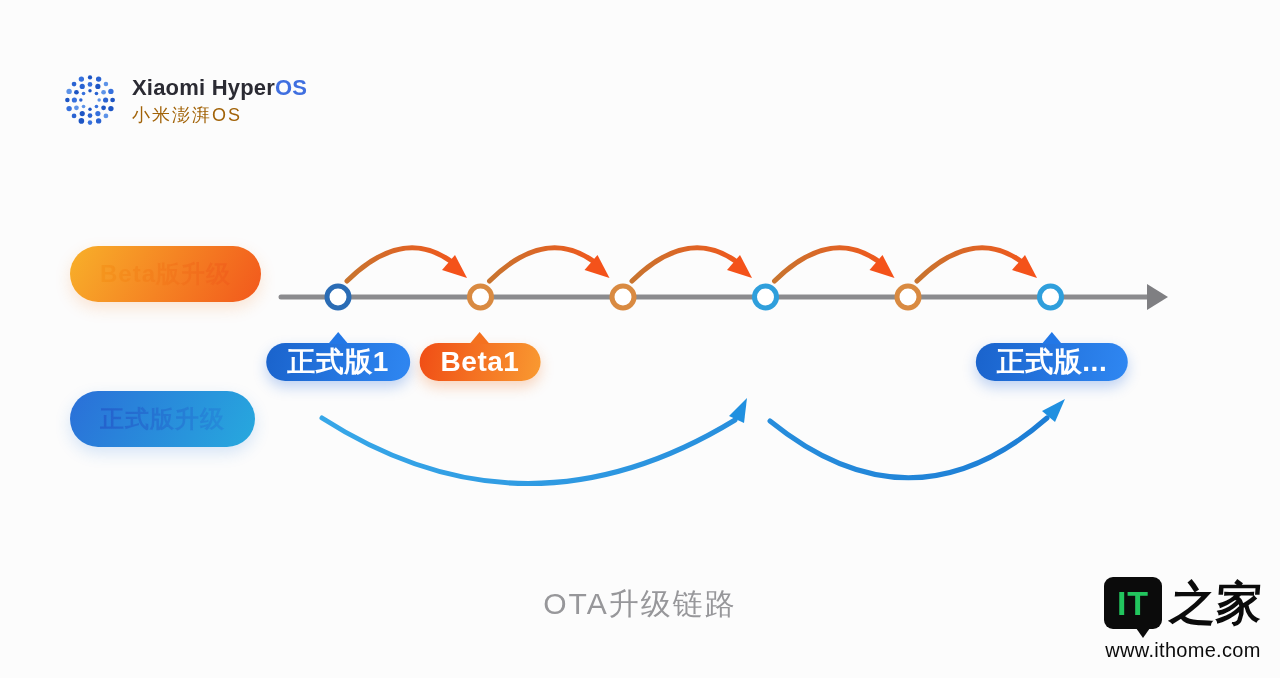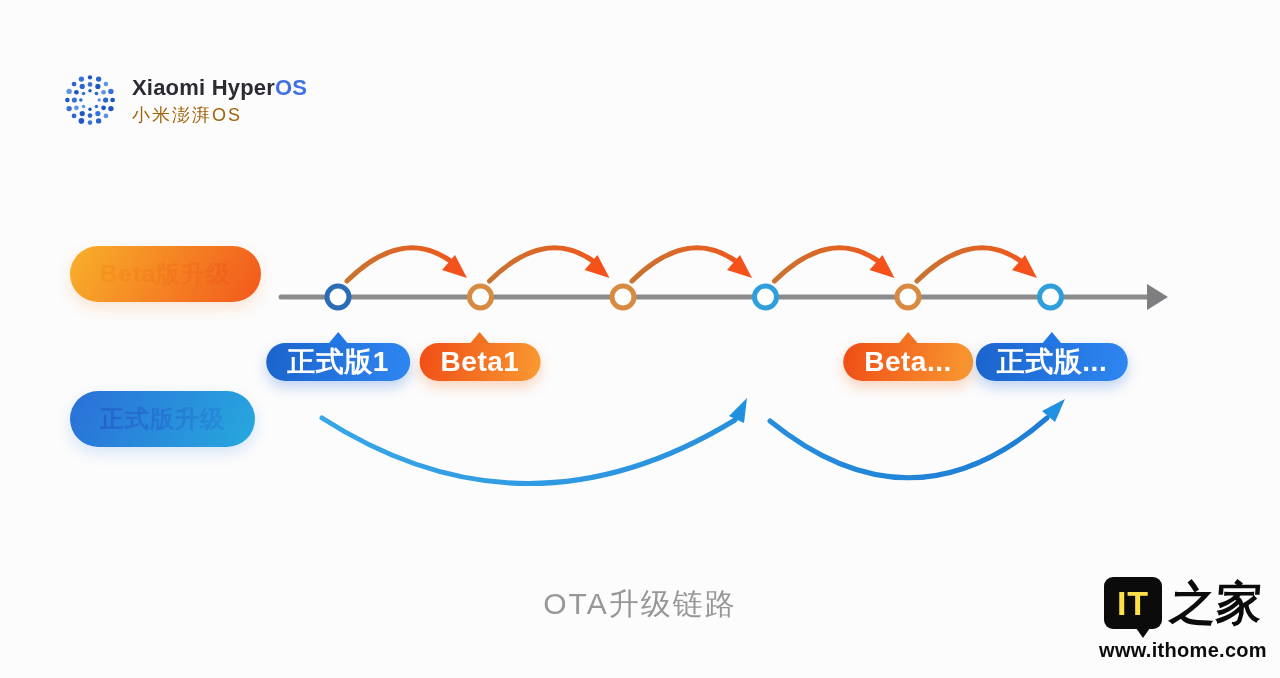--- a/index.html
+++ b/index.html
@@ -38,25 +38,25 @@
   .bubble.release::before{border-bottom:12px solid #2277e6;}
   .bubble.beta{background:linear-gradient(100deg,var(--bubble-orange-start,#f04d15),var(--bubble-orange-end,#f99a31));box-shadow:0 6px 14px rgba(240,110,30,.28);}
   .bubble.beta::before{border-bottom:12px solid #f4711f;}
   
   .caption{position:absolute;left:640px;top:584px;transform:translateX(-50%);
     font-size:30px;color:var(--caption-gray,#97979a);letter-spacing:2px;font-weight:500;}
   
   .watermark{position:absolute;right:12px;bottom:16px;width:170px;text-align:center;color:#0b0b0b;}
   .wm-row{display:flex;align-items:center;justify-content:center;gap:8px;}
   .wm-bubble{position:relative;width:58px;height:52px;background:#0b0b0b;border-radius:9px;
-    display:flex;align-items:center;justify-content:center;color:#fde047;font-weight:800;font-size:34px;letter-spacing:1px;}
+    display:flex;align-items:center;justify-content:center;color:#22c55e;font-weight:800;font-size:34px;letter-spacing:1px;}
   .wm-bubble::after{content:"";position:absolute;bottom:-9px;left:32px;width:0;height:0;
     border-left:7px solid transparent;border-right:7px solid transparent;border-top:10px solid #0b0b0b;}
   .wm-cn{font-family:"DejaVu Serif","Liberation Serif",serif;font-weight:700;font-size:46px;line-height:1;transform:skewX(-4deg);}
-  .wm-url{margin-top:10px;font-size:20px;font-weight:700;letter-spacing:.3px;}
+  .wm-url{margin-top:10px;font-size:20px;font-weight:400;letter-spacing:.3px;}
 </style>
 </head>
 <body>
 
 <div class="stage" style="--bg: #fcfcfc; --timeline-gray: #8b8b8e; --beta-accent: #f2571b; --beta-accent-light: #f6a21d; --release-accent: #1b66cf; --release-accent-light: #2e9fe0; --bubble-blue-start: #1a63cc; --bubble-blue-end: #2f87f2; --bubble-orange-start: #f04d15; --bubble-orange-end: #f99a31; --caption-gray: #97979a; --brand-dark: #2b2b33; --brand-blue: #3f6fe0;">
 
   <div class="brand">
     <svg class="brand-logo" viewBox="0 0 52 52">
       <g fill="#2f6fe0">
         <circle cx="47" cy="26" r="2.2" fill="#1d55c4"></circle>
@@ -153,21 +153,20 @@
       <circle cx="480.5" cy="297" r="11" stroke="#d98a41"></circle>
       <circle cx="623" cy="297" r="11" stroke="#d98a41"></circle>
       <circle cx="765.5" cy="297" r="11" stroke="#2f9fdc"></circle>
       <circle cx="908" cy="297" r="11" stroke="#d98a41"></circle>
       <circle cx="1050.5" cy="297" r="11" stroke="#2f9fdc"></circle>
     </g>
   </svg>
 
   <div class="bubble release" style="left:338px">正式版1</div>
   <div class="bubble beta" style="left:480px">Beta1</div>
-  <div class="bubble beta" style="left:908px">Beta...</div>
   <div class="bubble release" style="left:1052px">正式版...</div>
 
   <div class="caption">OTA升级链路</div>
 
   <div class="watermark">
     <div class="wm-row">
       <div class="wm-bubble">IT</div>
       <div class="wm-cn">之家</div>
     </div>
     <div class="wm-url">www.ithome.com</div>

